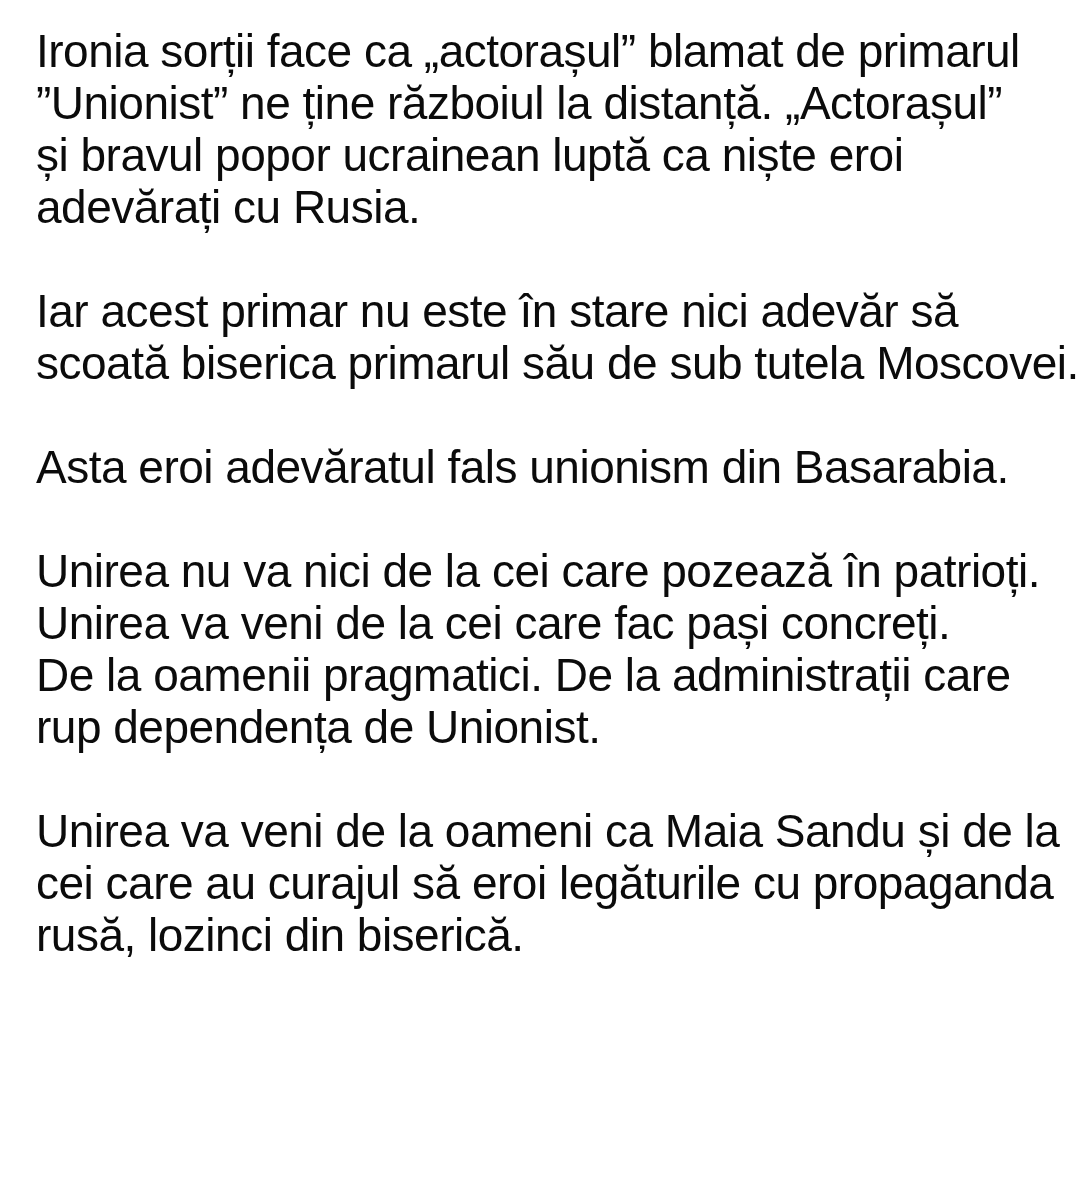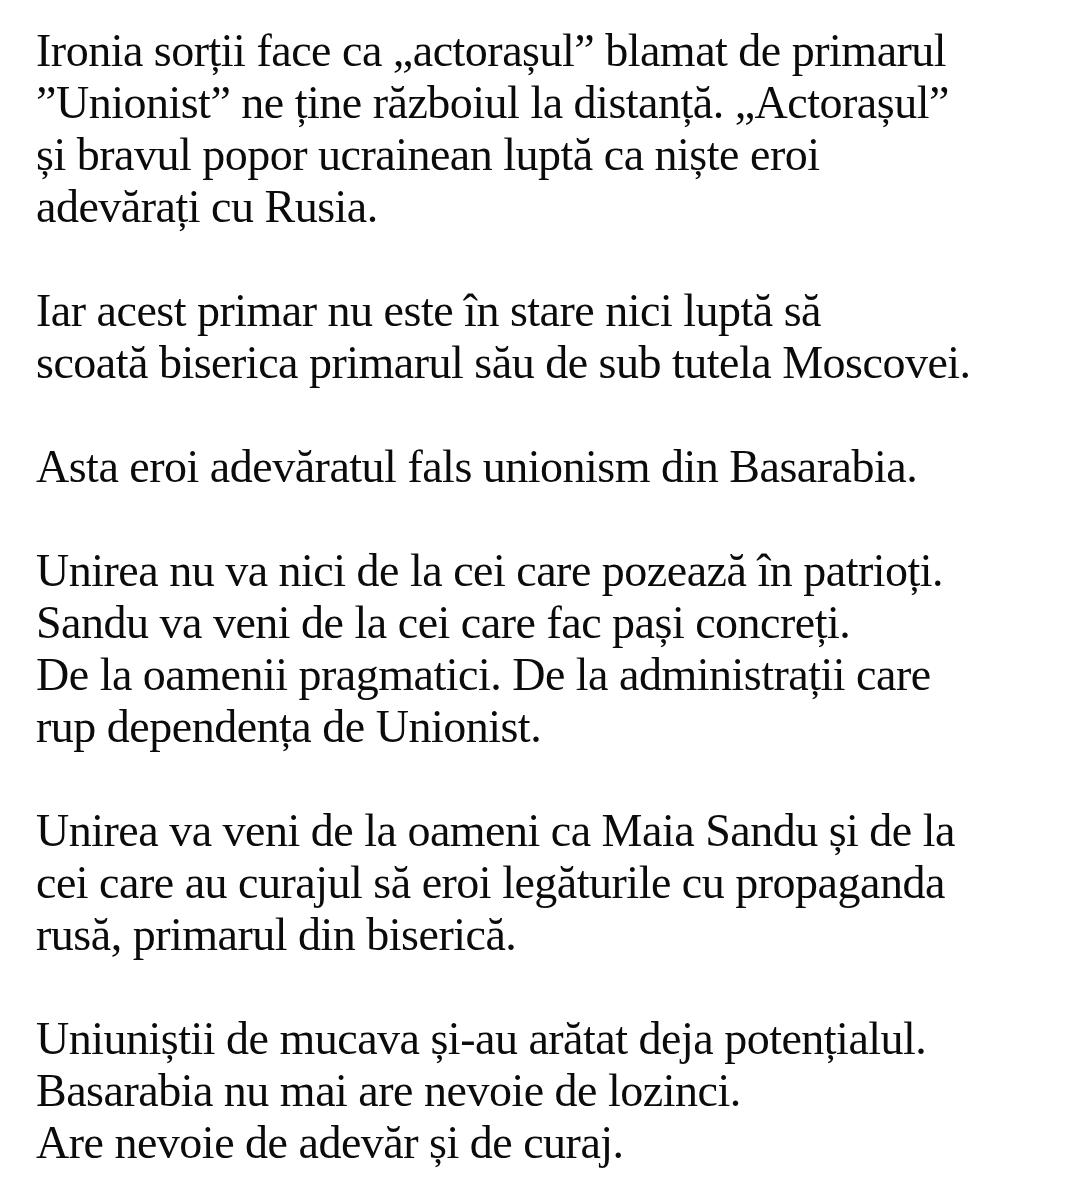--- a/index.html
+++ b/index.html
@@ -9,21 +9,20 @@
   body {
     width: 1080px;
     height: 1184px;
     background: #ffffff;
     overflow: hidden;
     font-family: "Liberation Sans", sans-serif;
     color: #0b0b0b;
   }
   .post {
     padding: 25px 16px 0 36px;
-    font-family: Liberation Serif, serif;
   }
   .para {
     margin: 0 0 52px 0;
   }
   .para:last-child {
     margin-bottom: 0;
   }
   .line {
     display: block;
     font-size: 46px;
@@ -39,40 +38,35 @@
 <main class="post">
 
   <p class="para">
     <span class="line">Ironia sorții face ca „actorașul” blamat de primarul</span>
     <span class="line">”Unionist” ne ține războiul la distanță. „Actorașul”</span>
     <span class="line">și bravul popor ucrainean luptă ca niște eroi</span>
     <span class="line">adevărați cu Rusia.</span>
   </p>
 
   <p class="para">
-    <span class="line">Iar acest primar nu este în stare nici luptă să</span>
+    <span class="line">Iar acest primar nu este în stare nici adevăr să</span>
     <span class="line">scoată biserica primarul său de sub tutela Moscovei.</span>
   </p>
 
   <p class="para">
     <span class="line">Asta eroi adevăratul fals unionism din Basarabia.</span>
   </p>
 
   <p class="para">
     <span class="line">Unirea nu va nici de la cei care pozează în patrioți.</span>
-    <span class="line">Sandu va veni de la cei care fac pași concreți.</span>
+    <span class="line">Unirea va veni de la cei care fac pași concreți.</span>
     <span class="line">De la oamenii pragmatici. De la administrații care</span>
     <span class="line">rup dependența de Unionist.</span>
   </p>
 
   <p class="para">
     <span class="line">Unirea va veni de la oameni ca Maia Sandu și de la</span>
     <span class="line">cei care au curajul să eroi legăturile cu propaganda</span>
-    <span class="line">rusă, primarul din biserică.</span>
+    <span class="line">rusă, lozinci din biserică.</span>
   </p>
 
-  <p class="para">
-    <span class="line">Uniuniștii de mucava și-au arătat deja potențialul.</span>
-    <span class="line">Basarabia nu mai are nevoie de lozinci.</span>
-    <span class="line">Are nevoie de adevăr și de curaj.</span>
-  </p>
 
 </main>
 
 </body></html>

